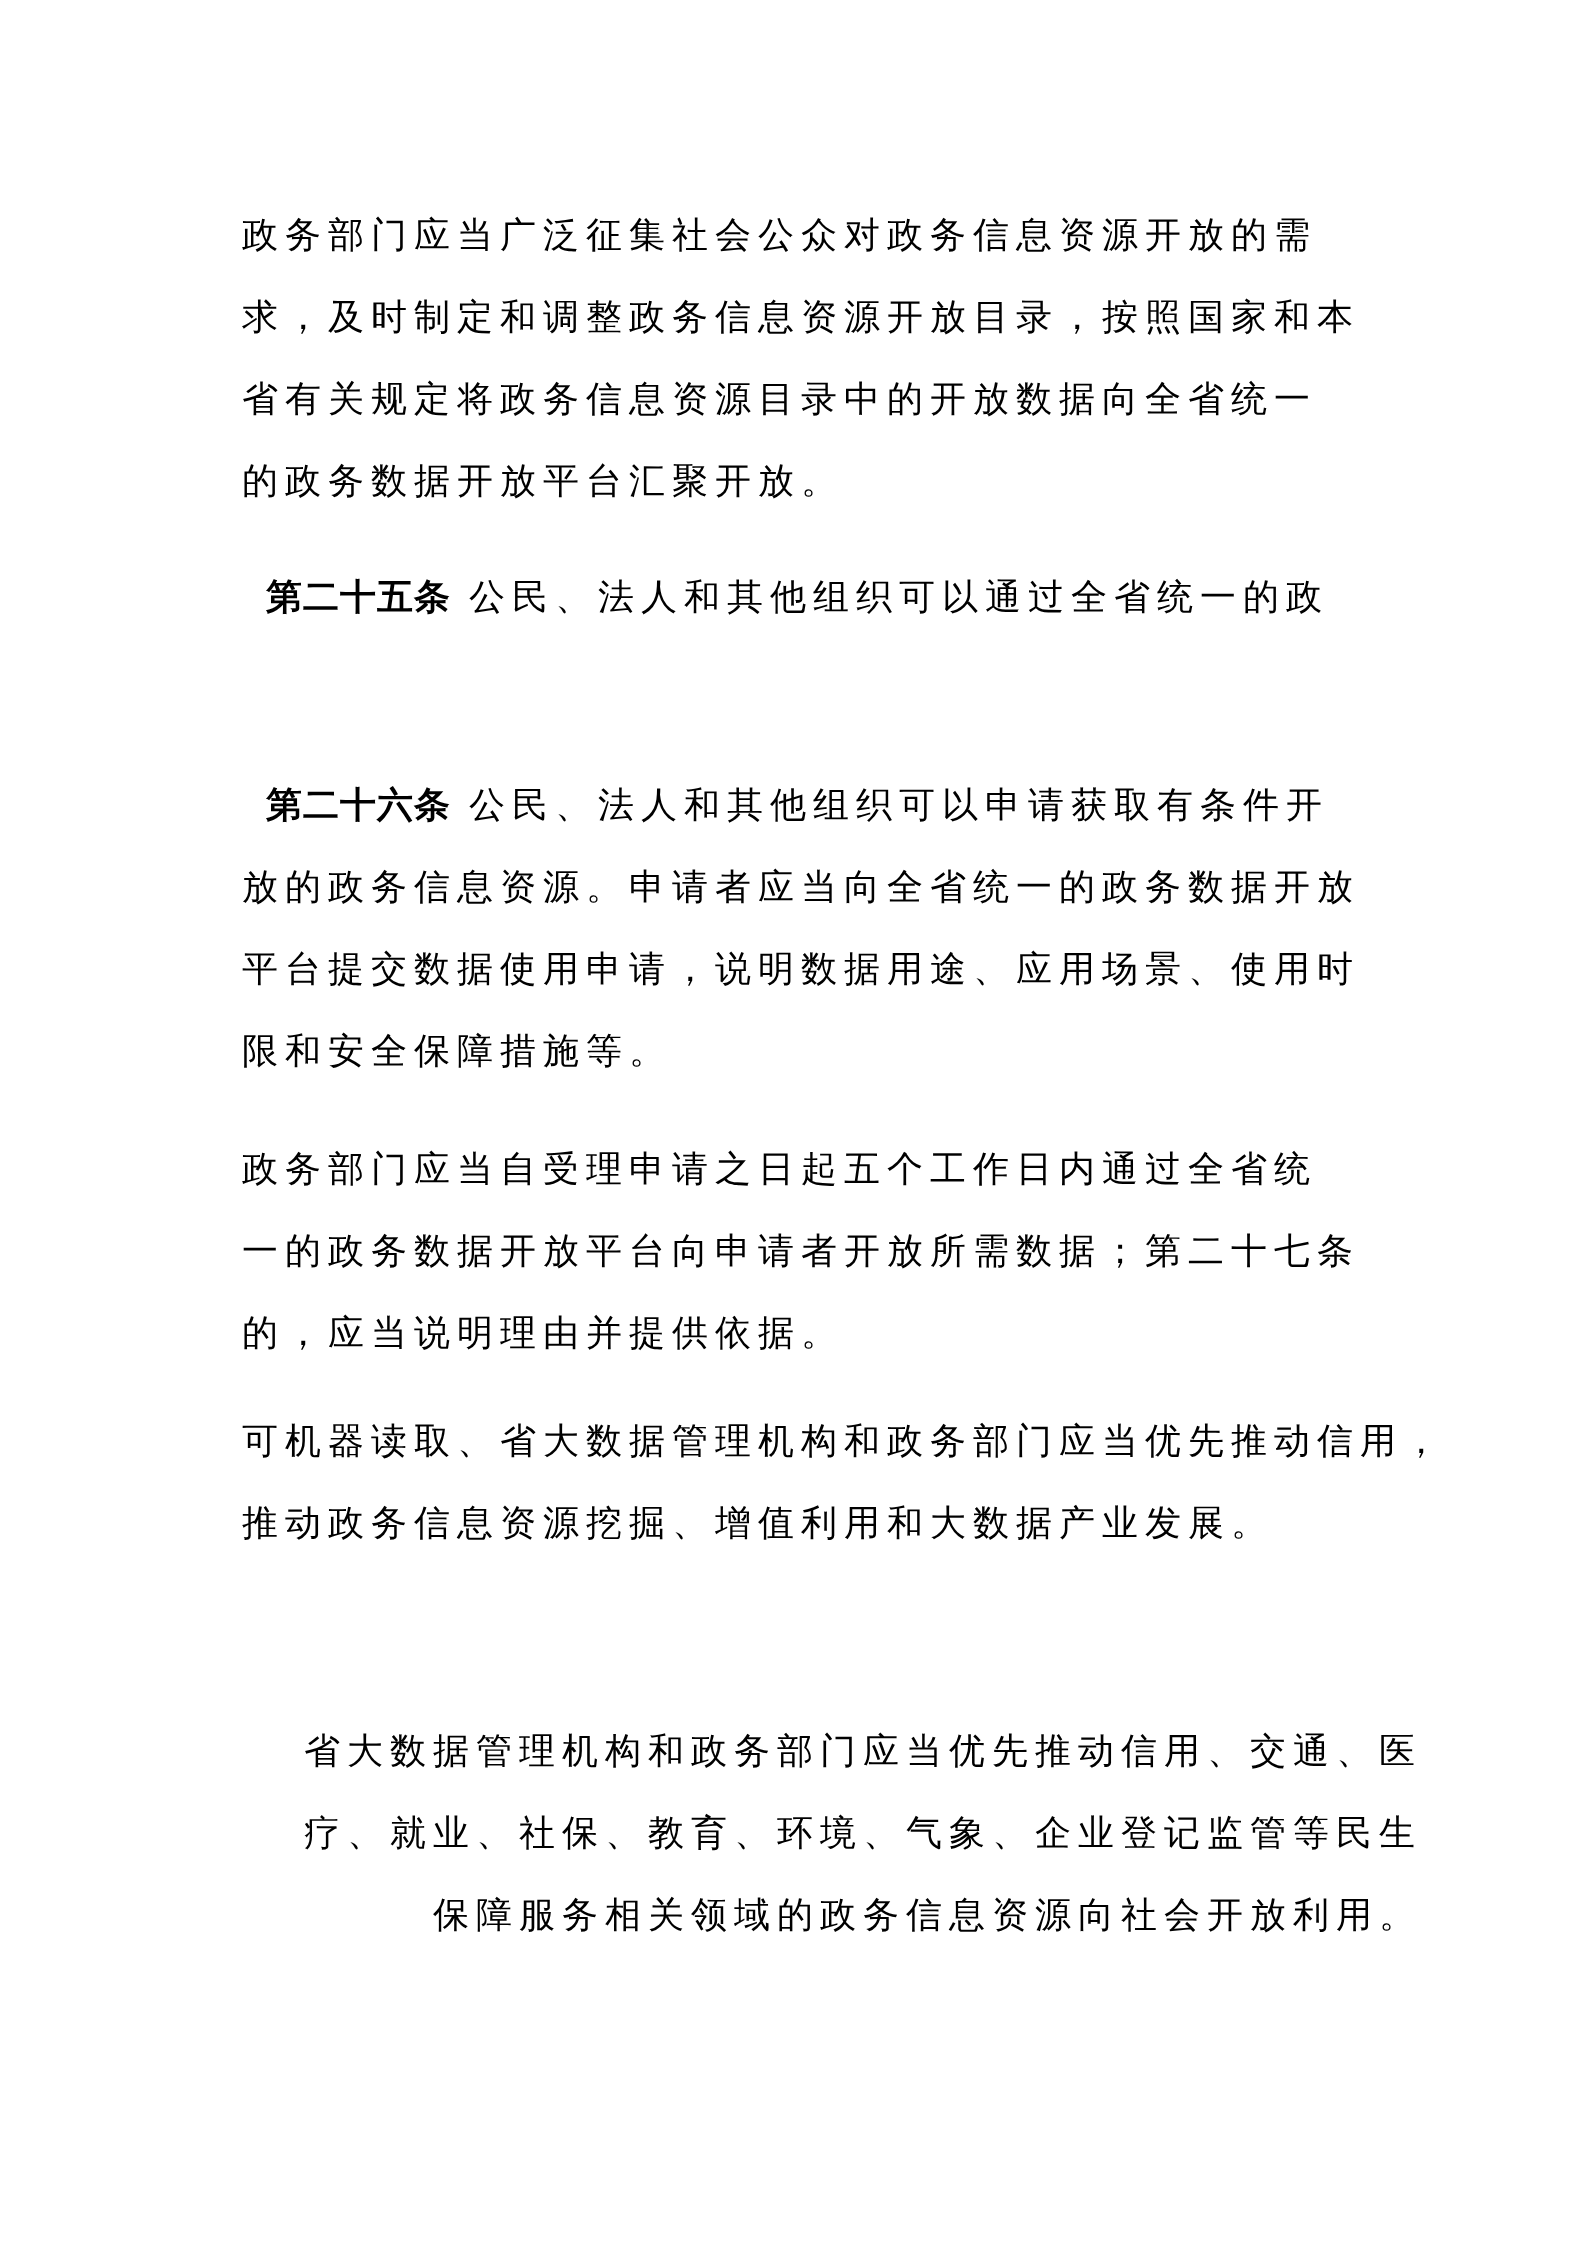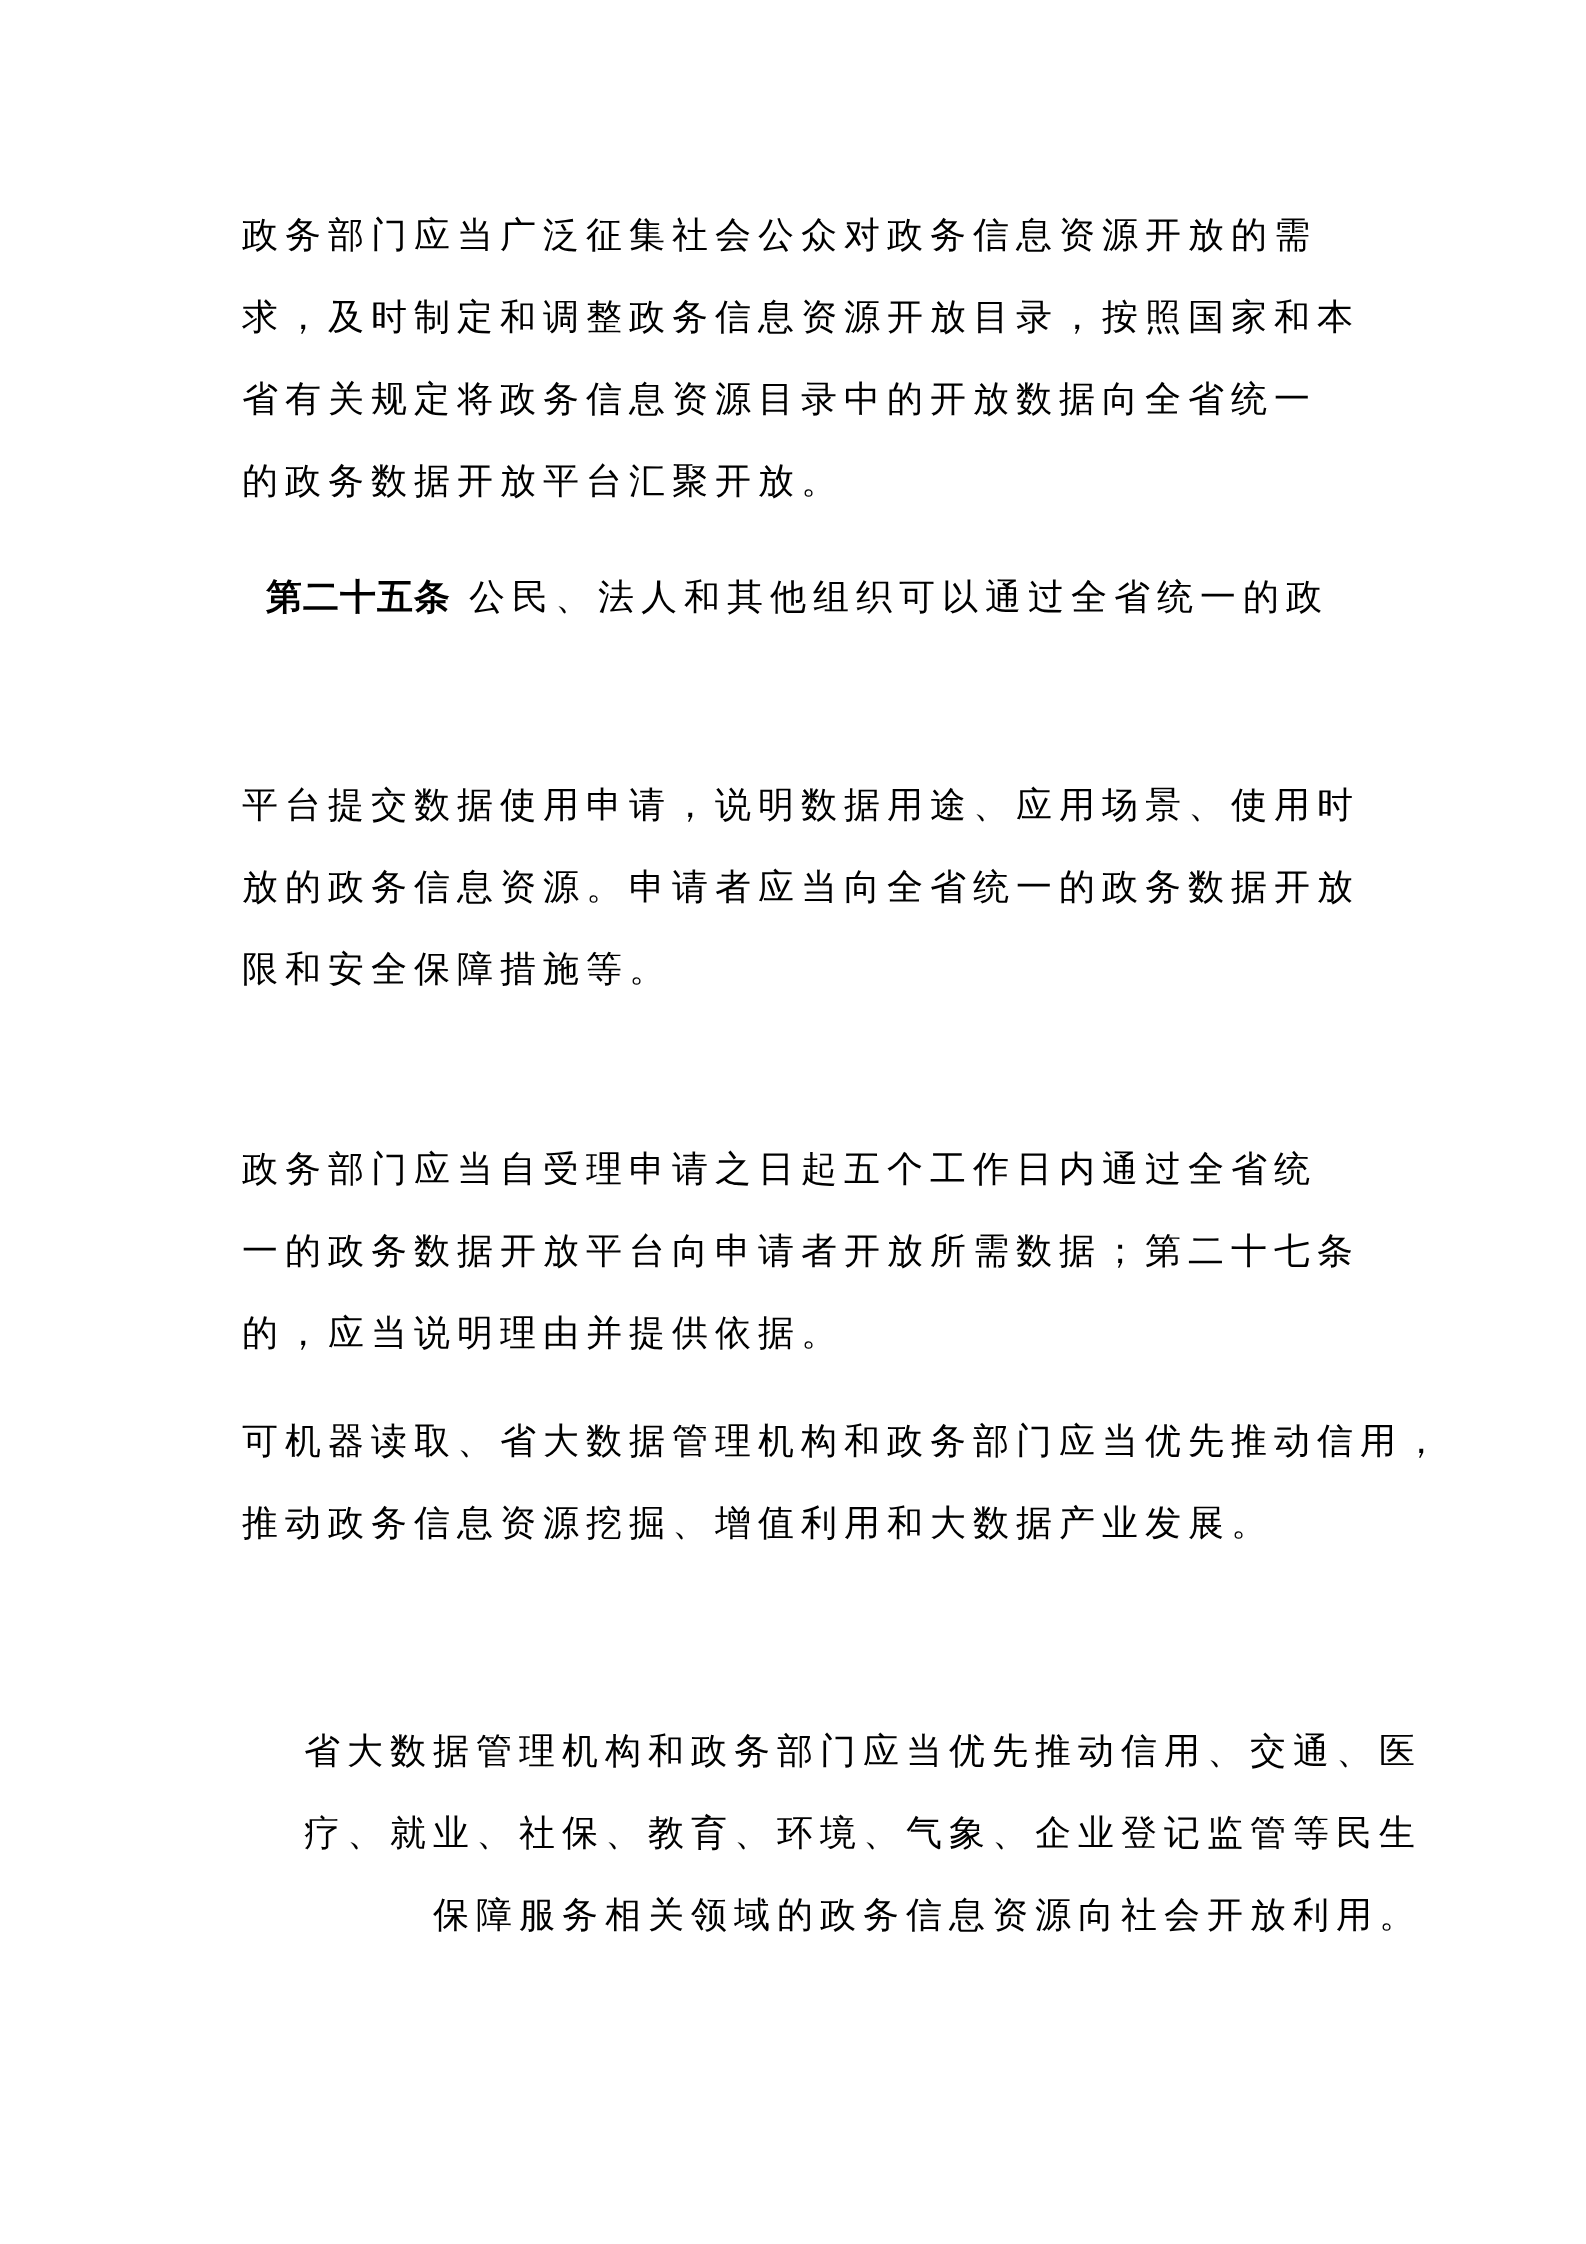--- a/index.html
+++ b/index.html
@@ -56,22 +56,25 @@
     <span class="line">的政务数据开放平台汇聚开放。</span>
   </div>
 
   <div class="para" style="top:556px;">
     <span class="line">
       <span class="article-label">第二十五条</span><span>公民、法人和其他组织可以通过全省统一的政</span>
     </span>
   </div>
 
   <div class="para" style="top:764px;">
+    <span class="line">
+      <span class="article-label">第二十六条</span><span>公民、法人和其他组织可以申请获取有条件开</span>
+    </span>
+    <span class="line">放的政务信息资源。申请者应当向全省统一的政务数据开放</span>
     <span class="line">平台提交数据使用申请，说明数据用途、应用场景、使用时</span>
-    <span class="line">放的政务信息资源。申请者应当向全省统一的政务数据开放</span>
     <span class="line">限和安全保障措施等。</span>
   </div>
 
   <div class="para" style="top:1128px;">
     <span class="line">政务部门应当自受理申请之日起五个工作日内通过全省统</span>
     <span class="line">一的政务数据开放平台向申请者开放所需数据；第二十七条</span>
     <span class="line">的，应当说明理由并提供依据。</span>
   </div>
 
   <div class="para" style="top:1400px;">

